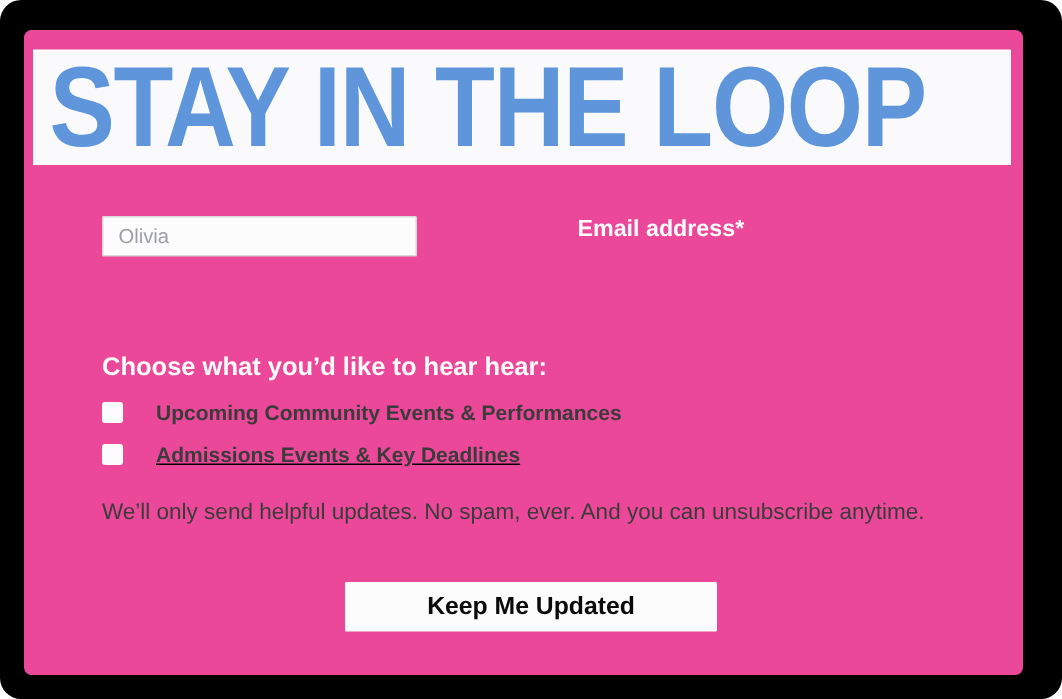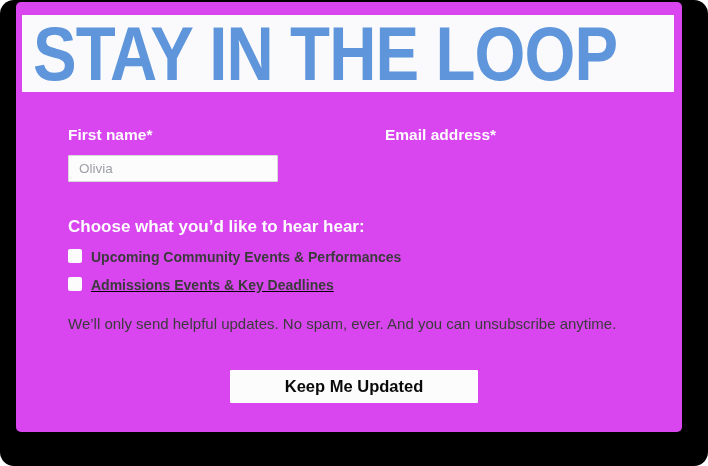--- a/index.html
+++ b/index.html
@@ -10,23 +10,23 @@
   }
   .frame {
     position: relative;
     width: 708px; height: 466px;
     background: #000000;
     border-radius: 14px;
     overflow: hidden;
   }
   .card {
     position: absolute;
-    left: 16px; top: 2px;
+    left: 16px; top: 20px;
     width: 666px; height: 430px;
-    background: #d946ef;
+    background: #ec4899;
     border-radius: 5px;
   }
   .header-band {
     position: absolute;
     left: 6px; top: 13px; right: 8px;
     height: 77px;
     background: #FAFAFC;
     display: flex;
     align-items: center;
     overflow: hidden;
@@ -72,21 +72,22 @@
     position: absolute;
     left: 52px; top: 215px;
     color: #FCFCFE;
     font-weight: bold;
     font-size: 17px;
   }
   .option-row {
     position: absolute;
     left: 52px;
     display: flex;
-    gap: 9px;
+    align-items: center;
+    gap: 22px;
     cursor: default;
   }
   .option-row.row-0 { top: 247px; }
   .option-row.row-1 { top: 275px; text-decoration: underline; }
   .checkbox {
     width: 14px; height: 14px;
     background: #FCFCFD;
     border-radius: 2px;
     flex: 0 0 auto;
   }
@@ -121,21 +122,20 @@
 <body>
 
 <div class="frame">
   <div class="card">
 
     <div class="header-band">
       <span class="header-title">STAY IN THE LOOP</span>
     </div>
 
     <div class="field field-first">
-      <label class="field-label">First name*</label>
       <input class="text-input" type="text" value="Olivia" style="">
     </div>
 
     <div class="field field-email">
       <label class="field-label">Email address*</label>
     </div>
 
     <div class="choices-heading">Choose what you’d like to hear hear:</div>
 
     <div class="option-row row-0">

